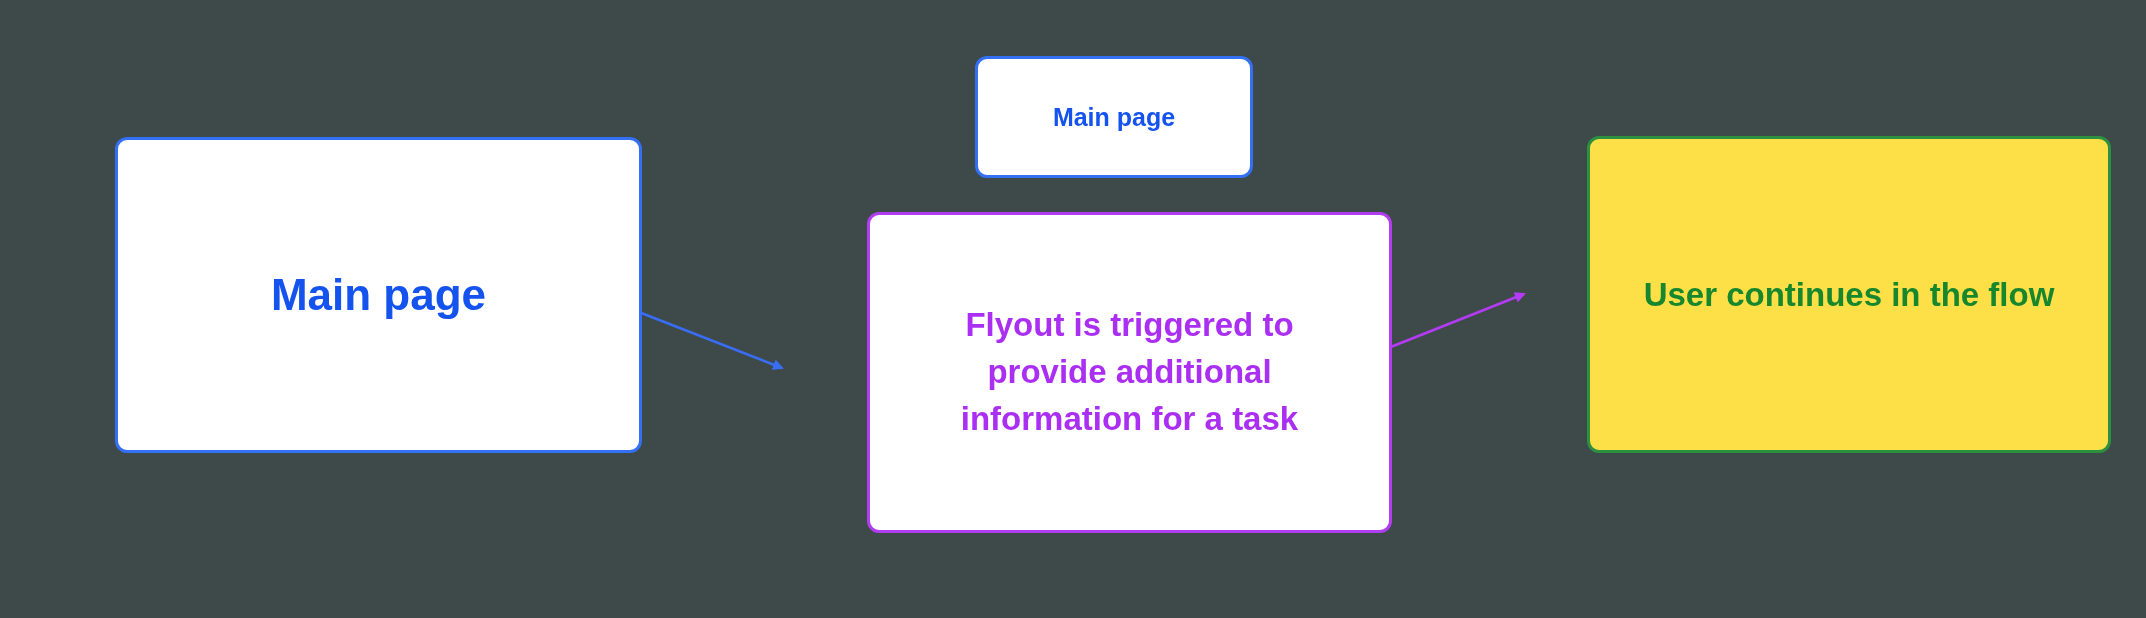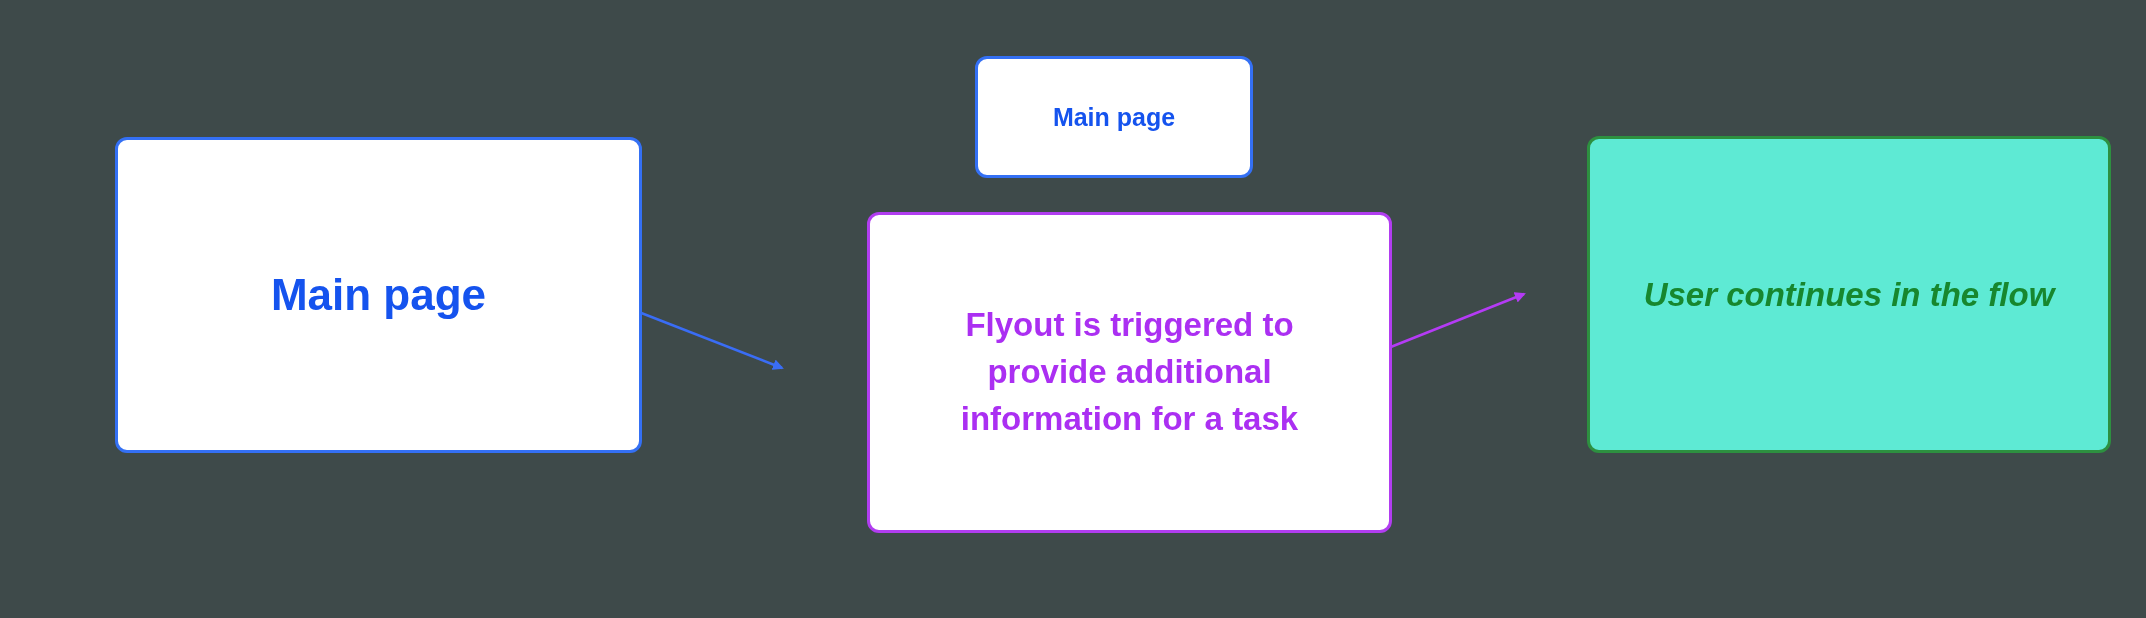--- a/index.html
+++ b/index.html
@@ -95,17 +95,17 @@
   </div>
 
   <div class="node node-main-small" style="border-color: rgb(52, 112, 244); color: rgb(21, 83, 238); background-color: rgb(255, 255, 255);">
     <div class="node-label">Main page</div>
   </div>
 
   <div class="node node-flyout" style="border-color: rgb(177, 61, 240); color: rgb(171, 47, 242); background-color: rgb(255, 255, 255);">
     <div class="node-label">Flyout is triggered to provide additional information for a task</div>
   </div>
 
-  <div class="node node-continue" style="border-color: rgb(45, 144, 64); color: rgb(23, 135, 46); background-color: #5eead4; font-style: italic;">
+  <div class="node node-continue" style="border-color: rgb(45, 144, 64); color: rgb(23, 135, 46); background-color: #fde047;">
     <div class="node-label">User continues in the flow</div>
   </div>
 
 </div>
 
 </body></html>

